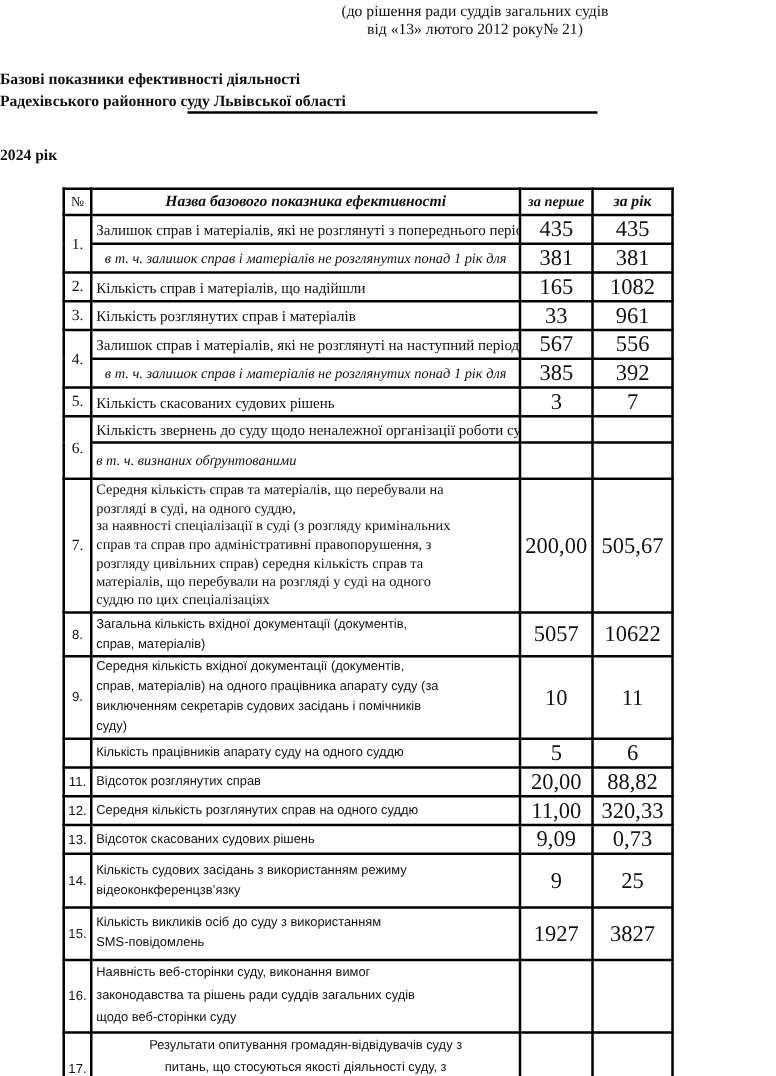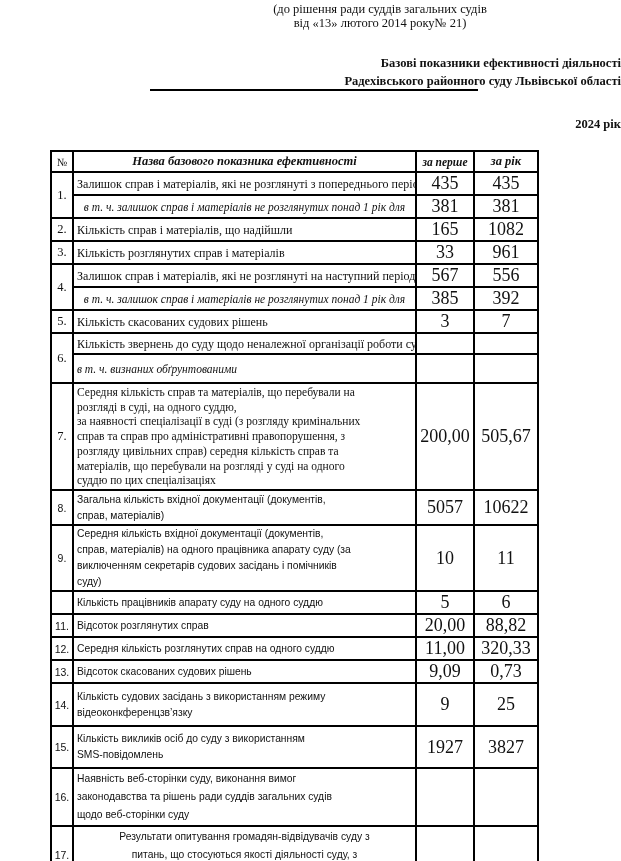--- a/index.html
+++ b/index.html
@@ -1,36 +1,36 @@
 <!DOCTYPE html>
 <html><head>
 <meta charset="utf-8">
 <style>
   html, body { margin:0; padding:0; background:#ffffff; }
   body { width:621px; height:861px; position:relative; overflow:hidden; color:#111; font-family:"Liberation Serif", serif; }
   .annex { position:absolute; left:250px; width:260px; text-align:center; font-size:12.5px; line-height:14px; }
-  .title { position:absolute; left:0; width:621px; text-align:right; font-weight:bold; font-size:12.5px; }
+  .title { position:absolute; left:0; width:621px; text-align:left; font-weight:bold; font-size:12.5px; }
   .rule { position:absolute; left:150px; width:328px; top:89px; height:2px; background:#000; }
   table { position:absolute; left:50px; top:150px; border-collapse:collapse; table-layout:fixed; width:487px; }
   td, th { border:2px solid #000; padding:0 3px; vertical-align:middle; overflow:hidden; }
   th { font-weight:bold; font-style:italic; font-size:12.5px; height:19px; }
   .num { text-align:center; font-size:12.5px; padding:0; }
   .name { font-size:12px; line-height:16px; white-space:nowrap; }
   .name.sans { font-family:"Liberation Sans", sans-serif; font-size:10.3px; line-height:16px; white-space:normal; }
   .name.it { font-style:italic; font-size:11.5px; }
   .val { text-align:center; font-size:18px; }
   .clip { overflow:hidden; height:16px;text-align:center; }
   .th-small { font-size:11.5px; white-space:nowrap; overflow:hidden; }
 </style>
 </head>
 <body>
 
 <div class="annex" style="top:2px;">
   <div>(до рішення ради суддів загальних судів</div>
-  <div>від «13» лютого 2014 року№ 21)</div>
+  <div>від «13» лютого 2012 року№ 21)</div>
 </div>
 
 <div class="title" style="top:56px;">Базові показники ефективності діяльності</div>
 <div class="title" style="top:74px;">Радехівського районного суду Львівської області</div>
 <div class="rule"></div>
 <div class="title" style="top:117px;">2024 рік</div>
 
 <table>
   <colgroup>
     <col style="width:22px">

